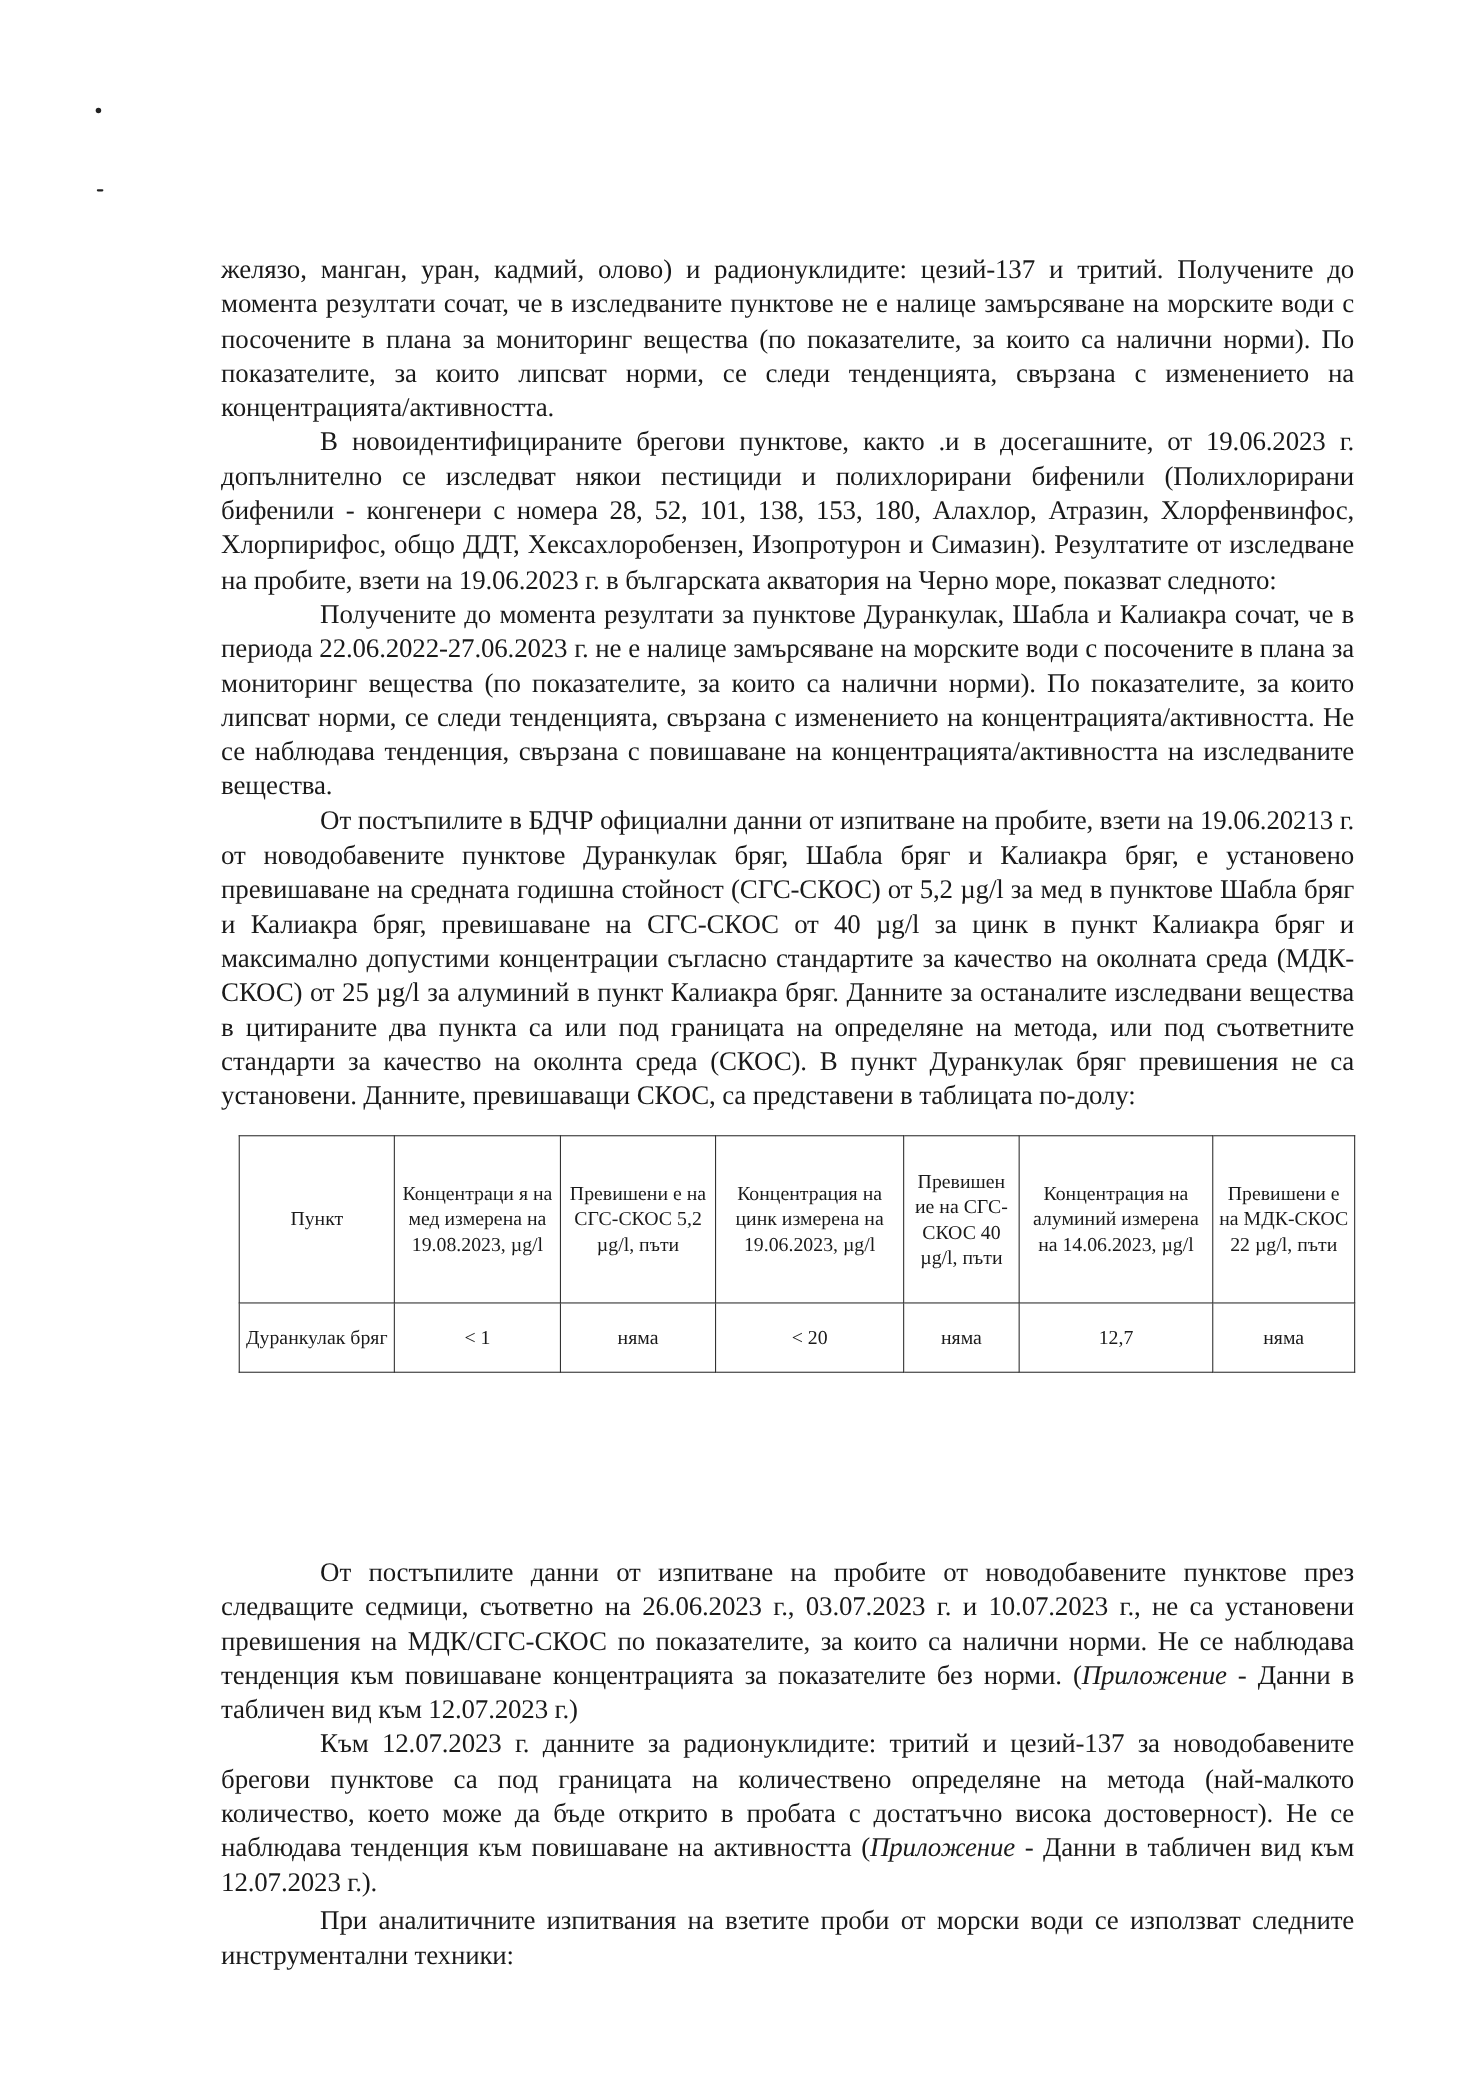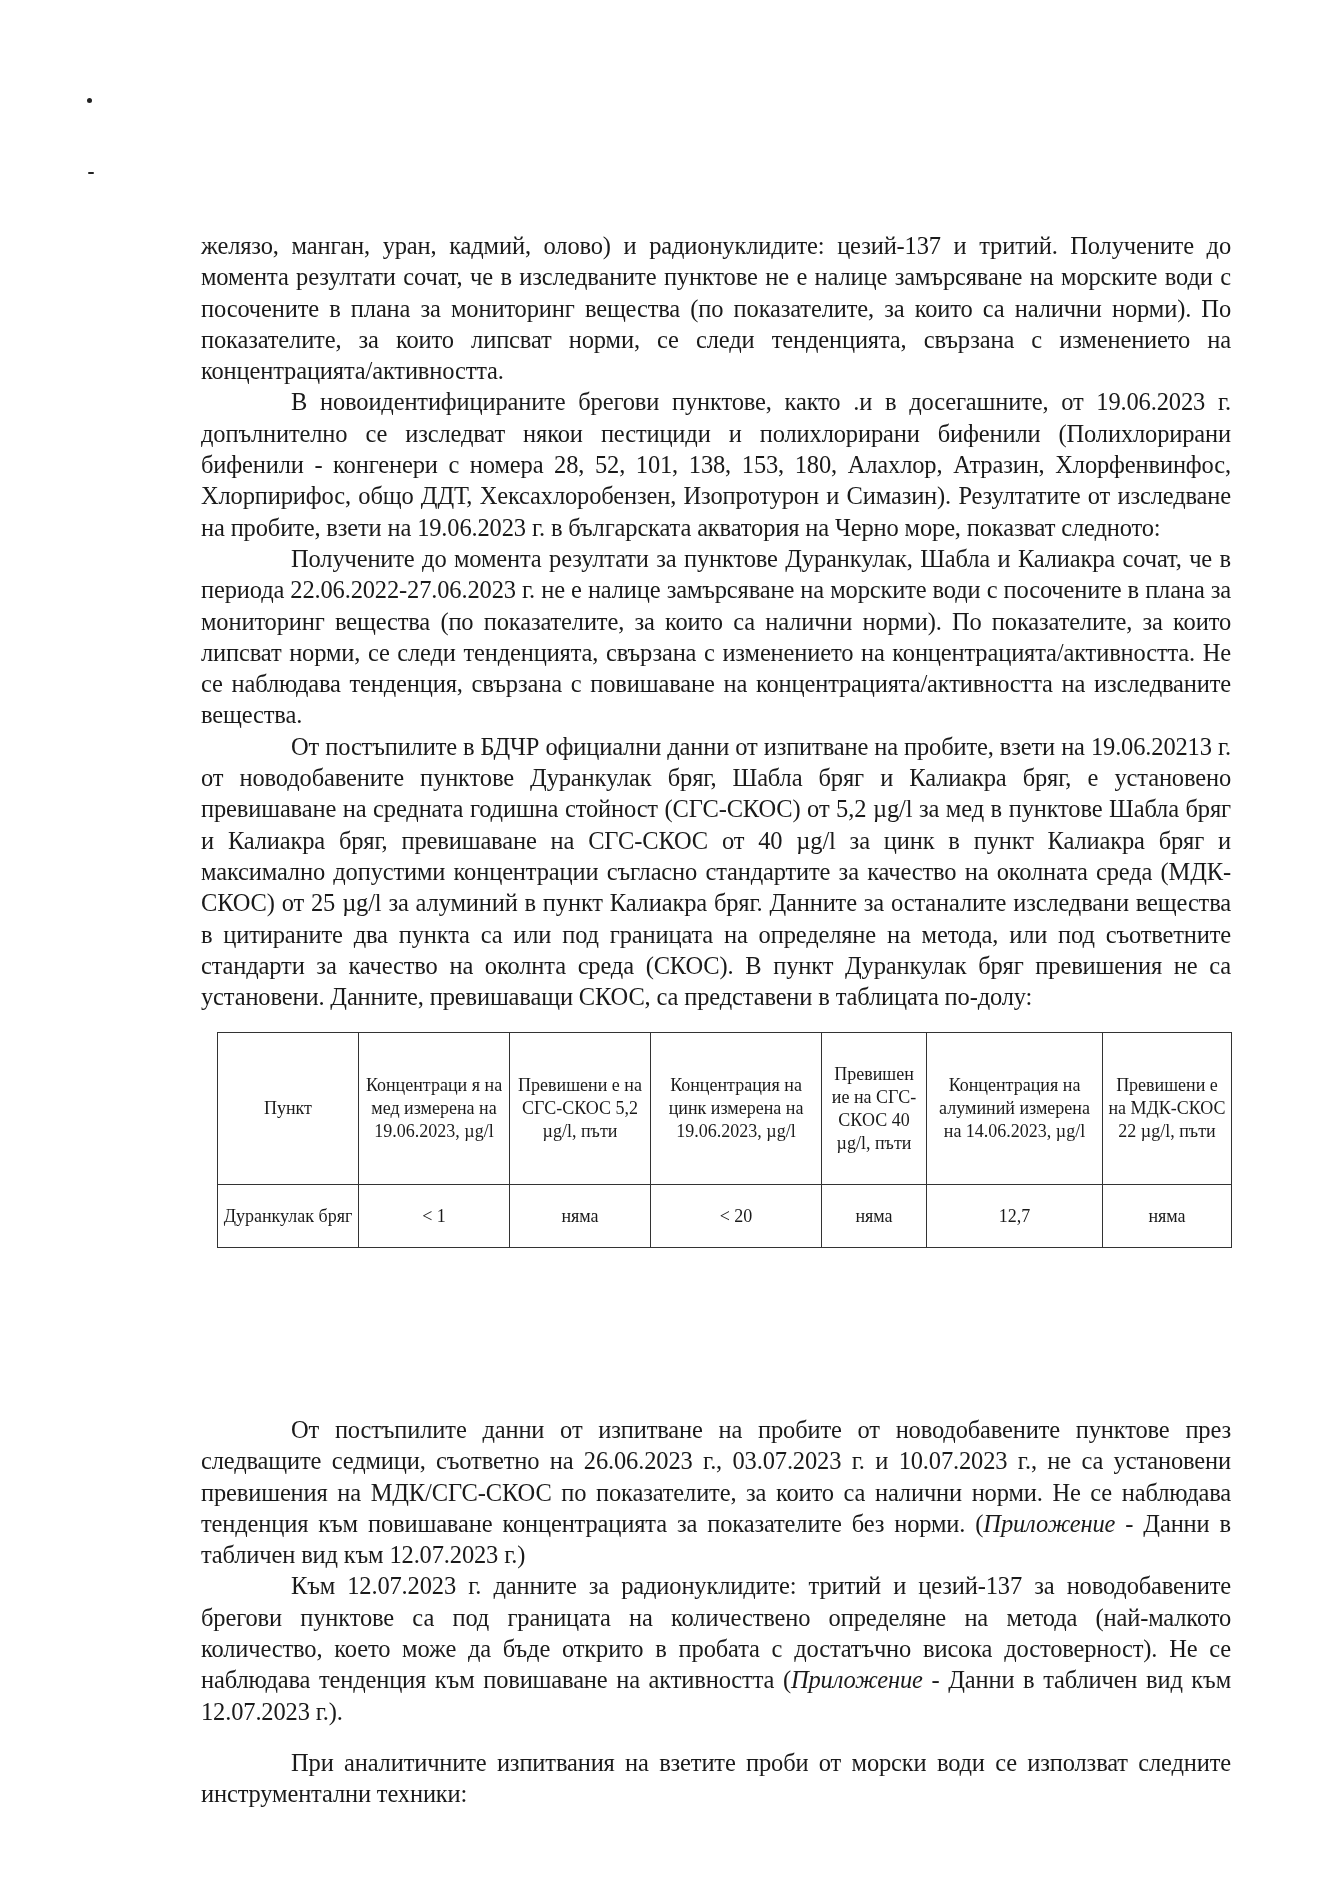--- a/index.html
+++ b/index.html
@@ -27,21 +27,21 @@
   <p>желязо, манган, уран, кадмий, олово) и радионуклидите: цезий-137 и тритий. Получените до момента резултати сочат, че в изследваните пунктове не е налице замърсяване на морските води с посочените в плана за мониторинг вещества (по показателите, за които са налични норми). По показателите, за които липсват норми, се следи тенденцията, свързана с изменението на концентрацията/активността.</p>
   <p class="indent">В новоидентифицираните брегови пунктове, както .и в досегашните, от 19.06.2023 г. допълнително се изследват някои пестициди и полихлорирани бифенили (Полихлорирани бифенили - конгенери с номера 28, 52, 101, 138, 153, 180, Алахлор, Атразин, Хлорфенвинфос, Хлорпирифос, общо ДДТ, Хексахлоробензен, Изопротурон и Симазин). Резултатите от изследване на пробите, взети на 19.06.2023 г. в българската акватория на Черно море, показват следното:</p>
   <p class="indent">Получените до момента резултати за пунктове Дуранкулак, Шабла и Калиакра сочат, че в периода 22.06.2022-27.06.2023 г. не е налице замърсяване на морските води с посочените в плана за мониторинг вещества (по показателите, за които са налични норми). По показателите, за които липсват норми, се следи тенденцията, свързана с изменението на концентрацията/активността. Не се наблюдава тенденция, свързана с повишаване на концентрацията/активността на изследваните вещества.</p>
   <p class="indent">От постъпилите в БДЧР официални данни от изпитване на пробите, взети на 19.06.20213 г. от новодобавените пунктове Дуранкулак бряг, Шабла бряг и Калиакра бряг, е установено превишаване на средната годишна стойност (СГС-СКОС) от 5,2 µg/l за мед в пунктове Шабла бряг и Калиакра бряг, превишаване на СГС-СКОС от 40 µg/l за цинк в пункт Калиакра бряг и максимално допустими концентрации съгласно стандартите за качество на околната среда (МДК-СКОС) от 25 µg/l за алуминий в пункт Калиакра бряг. Данните за останалите изследвани вещества в цитираните два пункта са или под границата на определяне на метода, или под съответните стандарти за качество на околнта среда (СКОС). В пункт Дуранкулак бряг превишения не са установени. Данните, превишаващи СКОС, са представени в таблицата по-долу:</p>
 </div>
 
 <table>
   <thead>
     <tr>
       <th style="width:132px">Пункт</th>
-      <th style="width:142px">Концентраци я на мед измерена на 19.06.2023, µg/l</th>
+      <th style="width:142px">Концентраци я на мед измерена на 19.08.2023, µg/l</th>
       <th style="width:132px">Превишени е на СГС-СКОС 5,2 µg/l, пъти</th>
       <th style="width:162px">Концентрация на цинк измерена на 19.06.2023, µg/l</th>
       <th style="width:96px">Превишен ие на СГС-СКОС 40 µg/l, пъти</th>
       <th style="width:167px">Концентрация на алуминий измерена на 14.06.2023, µg/l</th>
       <th>Превишени е на МДК-СКОС 22 µg/l, пъти</th>
     </tr>
   </thead>
   <tbody>
     <tr class="r1">
       <td>Дуранкулак бряг</td>
@@ -51,14 +51,14 @@
       <td>няма</td>
       <td>12,7</td>
       <td>няма</td>
     </tr>
   </tbody>
 </table>
 
 <div class="after">
   <p class="indent"><span>От постъпилите данни от изпитване на пробите от новодобавените пунктове през следващите седмици, съответно на 26.06.2023 г., 03.07.2023 г. и 10.07.2023 г., не са установени превишения на МДК/СГС-СКОС по показателите, за които са налични норми. Не се наблюдава тенденция към повишаване концентрацията за показателите без норми. (</span><em>Приложение</em><span> - Данни в табличен вид към 12.07.2023 г.)</span></p>
   <p class="indent"><span>Към 12.07.2023 г. данните за радионуклидите: тритий и цезий-137 за новодобавените брегови пунктове са под границата на количествено определяне на метода (най-малкото количество, което може да бъде открито в пробата с достатъчно висока достоверност). Не се наблюдава тенденция към повишаване на активността (</span><em>Приложение</em><span> - Данни в табличен вид към 12.07.2023 г.).</span></p>
-  <p class="indent" style="margin-top:20px;">При аналитичните изпитвания на взетите проби от морски води се използват следните инструментални техники:</p>
+  <p class="indent" style="margin-top:4px;">При аналитичните изпитвания на взетите проби от морски води се използват следните инструментални техники:</p>
 </div>
 
 </body></html>

